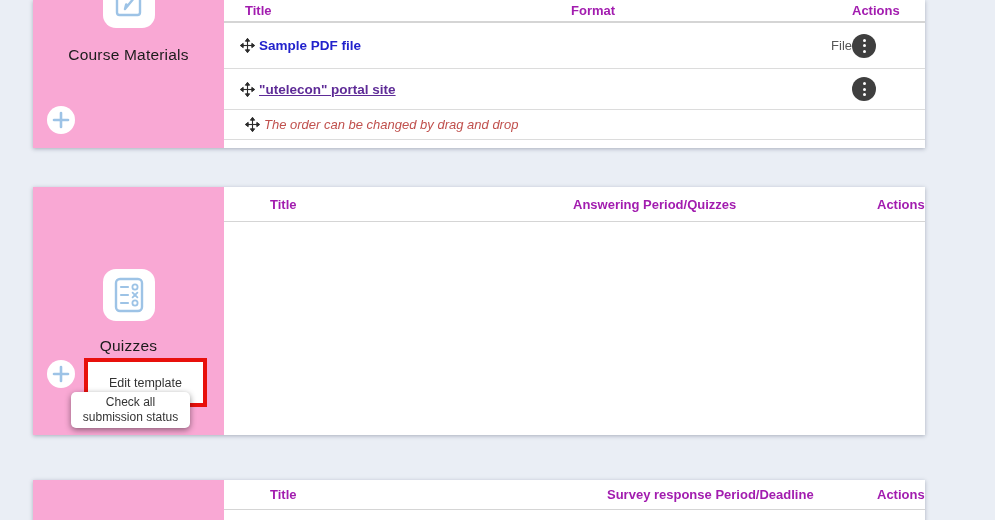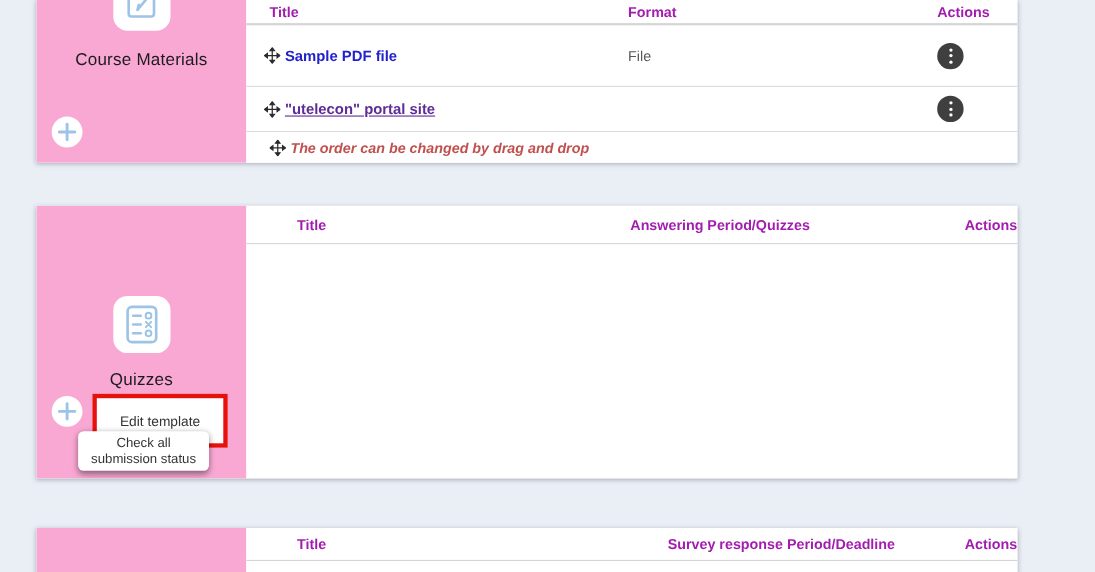--- a/index.html
+++ b/index.html
@@ -67,29 +67,29 @@
   #card-surveys   .th-mid { left: 383px; }
   .th-actions { position: absolute; left: 628px; }
   #card-quizzes .th-actions, #card-surveys .th-actions { left: 653px; }
   .thead { position: relative; }
 
   
   .trow {
     display: flex; align-items: center; position: relative;
     border-bottom: 1px solid #dcdcdc;
   }
-  .trow.r1 { height: 56px; }
+  .trow.r1 { height: 46px; }
   .trow.r2 { height: 41px; }
   .trow.note-row { height: 30px; border-bottom: 1px solid #dcdcdc; }
   .cell-title {
     display: flex; align-items: center; gap: 4px;
     padding-left: 16px; width: 347px; flex: 0 0 347px;
   }
-  .note-row .cell-title { width: auto; flex: 1 1 auto; font-weight: bold; }
-  .cell-format { flex: 0 0 281px; font-size: 13px; color: #585858; }
+  .note-row .cell-title { width: auto; flex: 1 1 auto; }
+  .cell-format { flex: 0 0 281px; font-size: 13px; color: #585858; text-align: right; }
   .drag-handle { display: inline-flex; cursor: move; flex: 0 0 auto; }
   a.doc-link { font-size: 13.5px; font-weight: bold; color: #2222CC; text-decoration: none; cursor: pointer; }
   a.doc-link.visited { color: #5E2B97; text-decoration: underline; }
   .note-text { font-style: italic; font-size: 13px; color: #C0504D; }
   .kebab-btn {
     position: absolute; left: 628px; top: 50%; transform: translateY(-50%);
     width: 24px; height: 24px; border-radius: 50%;
     background: #3F3F3F; border: none; cursor: pointer;
     display: flex; flex-direction: column; align-items: center; justify-content: center; gap: 2.5px;
     padding: 0;

